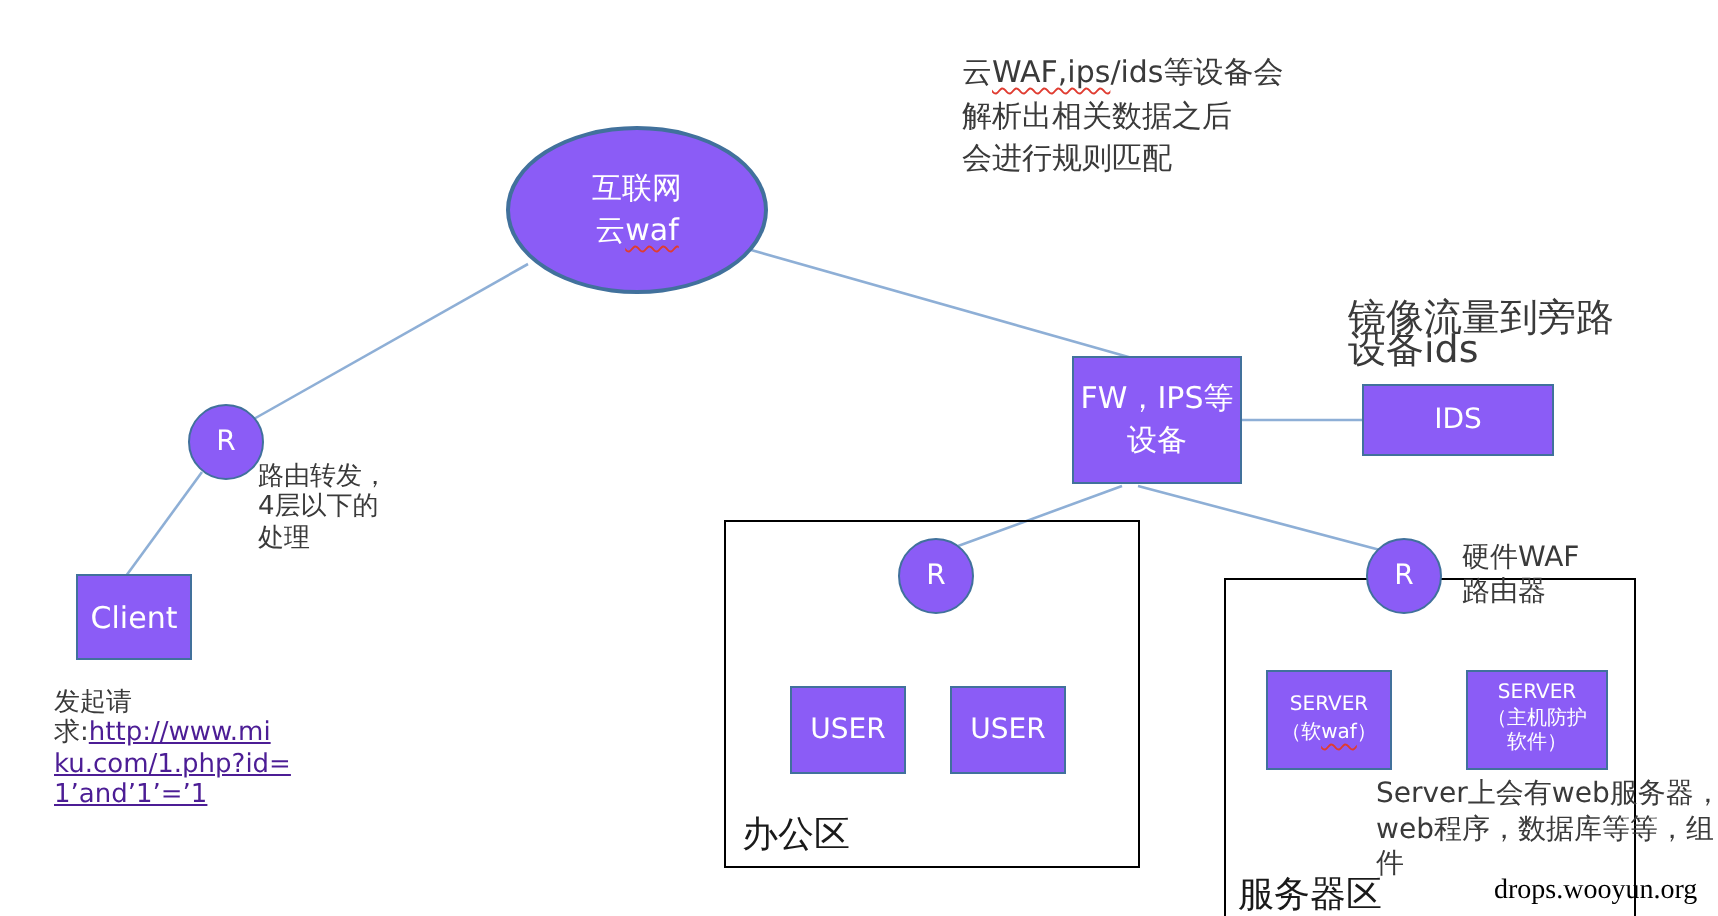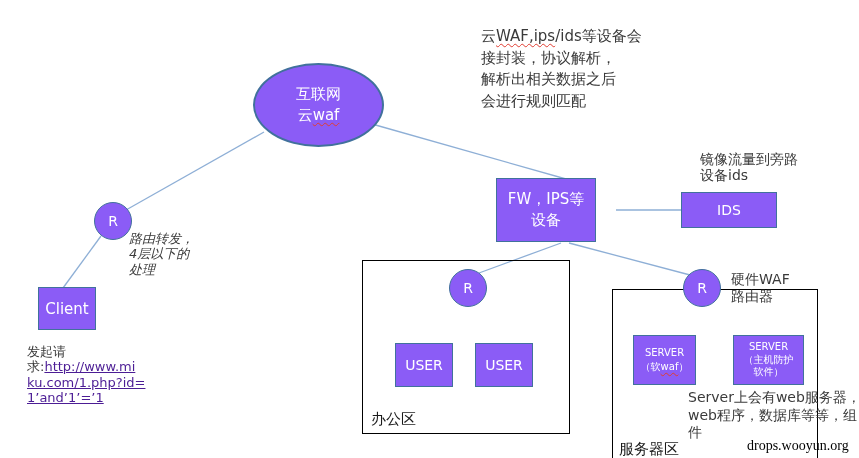--- a/index.html
+++ b/index.html
@@ -6,21 +6,21 @@
   body { background:#fff; font-family:"DejaVu Sans", sans-serif; }
   .canvas { position:relative; width:859px; height:458px; background:#fff; overflow:hidden; }
   svg.wires { position:absolute; left:0; top:0; z-index:1; }
   .node { position:absolute; z-index:2; background:#8b5cf6; border:1px solid #41719C;
           color:#fff; display:flex; flex-direction:column; align-items:center;
           justify-content:center; text-align:center; }
   .ellipse { border-radius:50%; border-width:2px; font-size:15px; line-height:21px; }
   .circle { border-radius:50%; font-size:14px; }
   .note { position:absolute; z-index:3; color:#3a3a3a; }
   .zone { position:absolute; z-index:1; border:1.5px solid #000; background:transparent; }
-  .zone-label { position:absolute; left:8px; bottom:4px; font-size:15px; color:#1a1a1a; white-space:nowrap; }
+  .zone-label { position:absolute; left:8px; bottom:4px; font-size:18px; color:#1a1a1a; white-space:nowrap; }
   .sq { text-decoration:underline wavy #e03c31; text-decoration-thickness:1px;
         text-underline-offset:2px; text-decoration-skip-ink:none; }
   .lnk { color:#4c1d95; text-decoration:underline; }
   .watermark { position:absolute; z-index:4; font-family:"Liberation Serif","DejaVu Serif",serif;
                font-size:14px; color:#000; }
 </style>
 </head>
 <body>
 
 <div class="canvas">
@@ -42,56 +42,55 @@
     <span class="zone-label" style="left:6px;">服务器区</span>
   </div>
 
   <div class="node ellipse" style="left:253px; top:63px; width:131px; height:84px;">
     <div>互联网</div>
     <div><span>云</span><span class="sq">waf</span></div>
   </div>
 
   <div class="note" style="left:481px; top:26px; font-size:15px; line-height:21.5px;">
     <div><span>云</span><span class="sq">WAF,ips</span><span>/ids等设备会</span></div>
-    <div>接封装，协议解析，</div>
     <div>解析出相关数据之后</div>
     <div>会进行规则匹配</div>
   </div>
 
   <div class="node circle" style="left:94px; top:202px; width:38px; height:38px;">
     <span>R</span>
   </div>
 
-  <div class="note" style="left:129px; top:231px; font-size:13px; line-height:15.3px;font-style:italic;">
+  <div class="note" style="left:129px; top:231px; font-size:13px; line-height:15.3px;">
     <div>路由转发，</div>
     <div>4层以下的</div>
     <div>处理</div>
   </div>
 
   <div class="node" style="left:38px; top:287px; width:58px; height:43px; font-size:15px;">
     <span>Client</span>
   </div>
 
   <div class="note" style="left:27px; top:344px; font-size:13px; line-height:15.4px;">
     <div>发起请</div>
     <div><span>求:</span><span class="lnk">http://www.mi</span></div>
     <div class="lnk">ku.com/1.php?id=</div>
     <div class="lnk">1’and’1’=’1</div>
   </div>
 
-  <div class="node" style="left:496px; top:178px; width:100px; height:64px; font-size:15px; line-height:21px;">
+  <div class="node" style="left:536px; top:178px; width:85px; height:64px; font-size:15px; line-height:21px;">
     <div>FW，IPS等</div>
     <div>设备</div>
   </div>
 
   <div class="node" style="left:681px; top:192px; width:96px; height:36px; font-size:14px;">
     <span>IDS</span>
   </div>
 
-  <div class="note" style="left:700px; top:152px; font-size:14px; line-height:15.5px;">
+  <div class="note" style="left:674px; top:152px; font-size:19px; line-height:15.5px;">
     <div>镜像流量到旁路</div>
     <div>设备ids</div>
   </div>
 
   <div class="node circle" style="left:449px; top:269px; width:38px; height:38px;">
     <span>R</span>
   </div>
 
   <div class="node" style="left:395px; top:343px; width:58px; height:44px; font-size:14px;">
     <span>USER</span>

